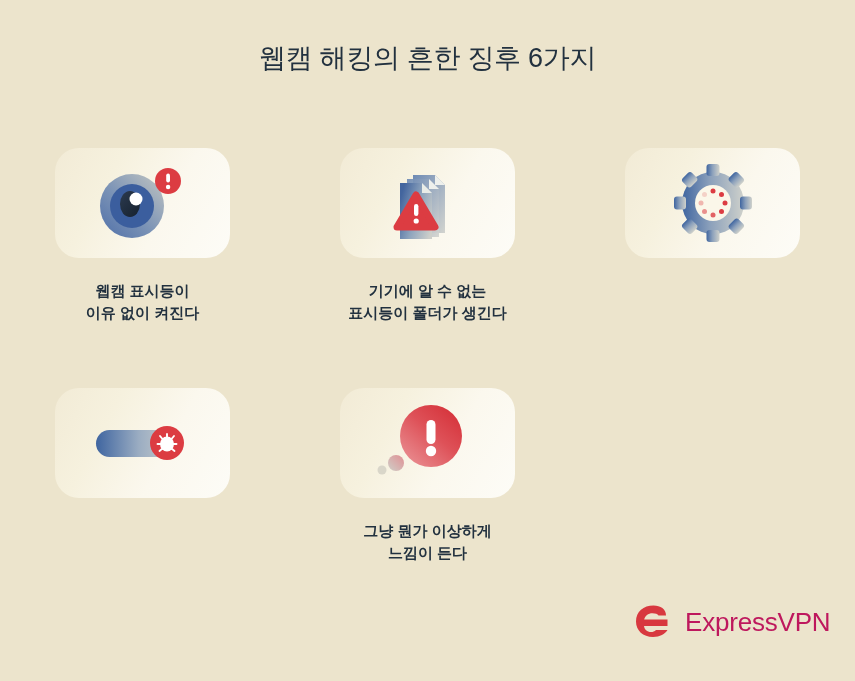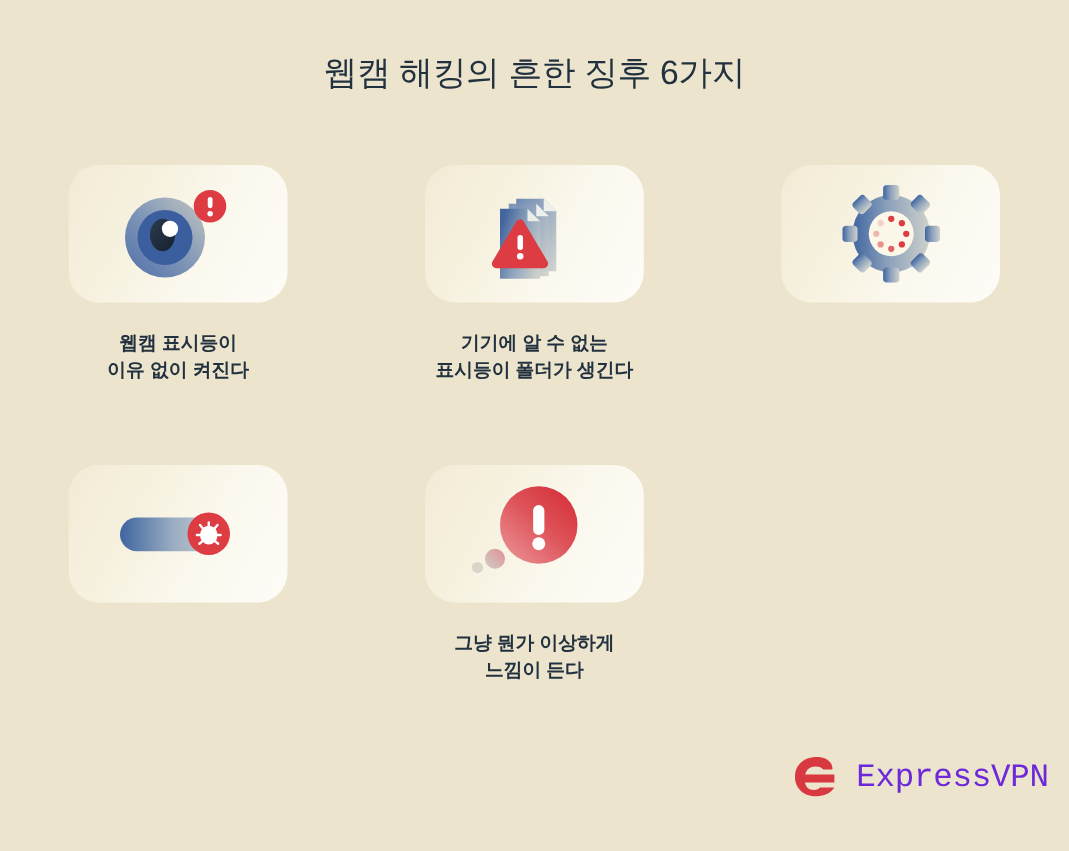--- a/index.html
+++ b/index.html
@@ -26,21 +26,21 @@
     left: 0;
     width: 855px;
     text-align: center;
     font-size: 27px;
     font-weight: normal;
     color: #22313f;
     letter-spacing: -0.3px;
   }
   .grid {
     position: absolute;
-    top: 132px;
+    top: 148px;
     left: 0;
     width: 855px;
     display: grid;
     grid-template-columns: repeat(3, 285px);
     grid-template-rows: 240px 240px;
     justify-items: center;
   }
   .cell {
     width: 285px;
     display: flex;
@@ -76,23 +76,23 @@
   }
   .logo {
     position: absolute;
     left: 632px;
     top: 602px;
     display: flex;
     align-items: center;
     gap: 9px;
   }
   .logo-text {
-    font-family: Liberation Mono, monospace;
+    font-family: Liberation Sans, sans-serif;
     font-size: 26px;
-    color: #6d28d9;
+    color: #be185d;
     letter-spacing: -0.2px;
   }
 </style>
 </head>
 <body>
 
 <div class="page">
 
   <div class="title">웹캠 해킹의 흔한 징후 6가지</div>
 

